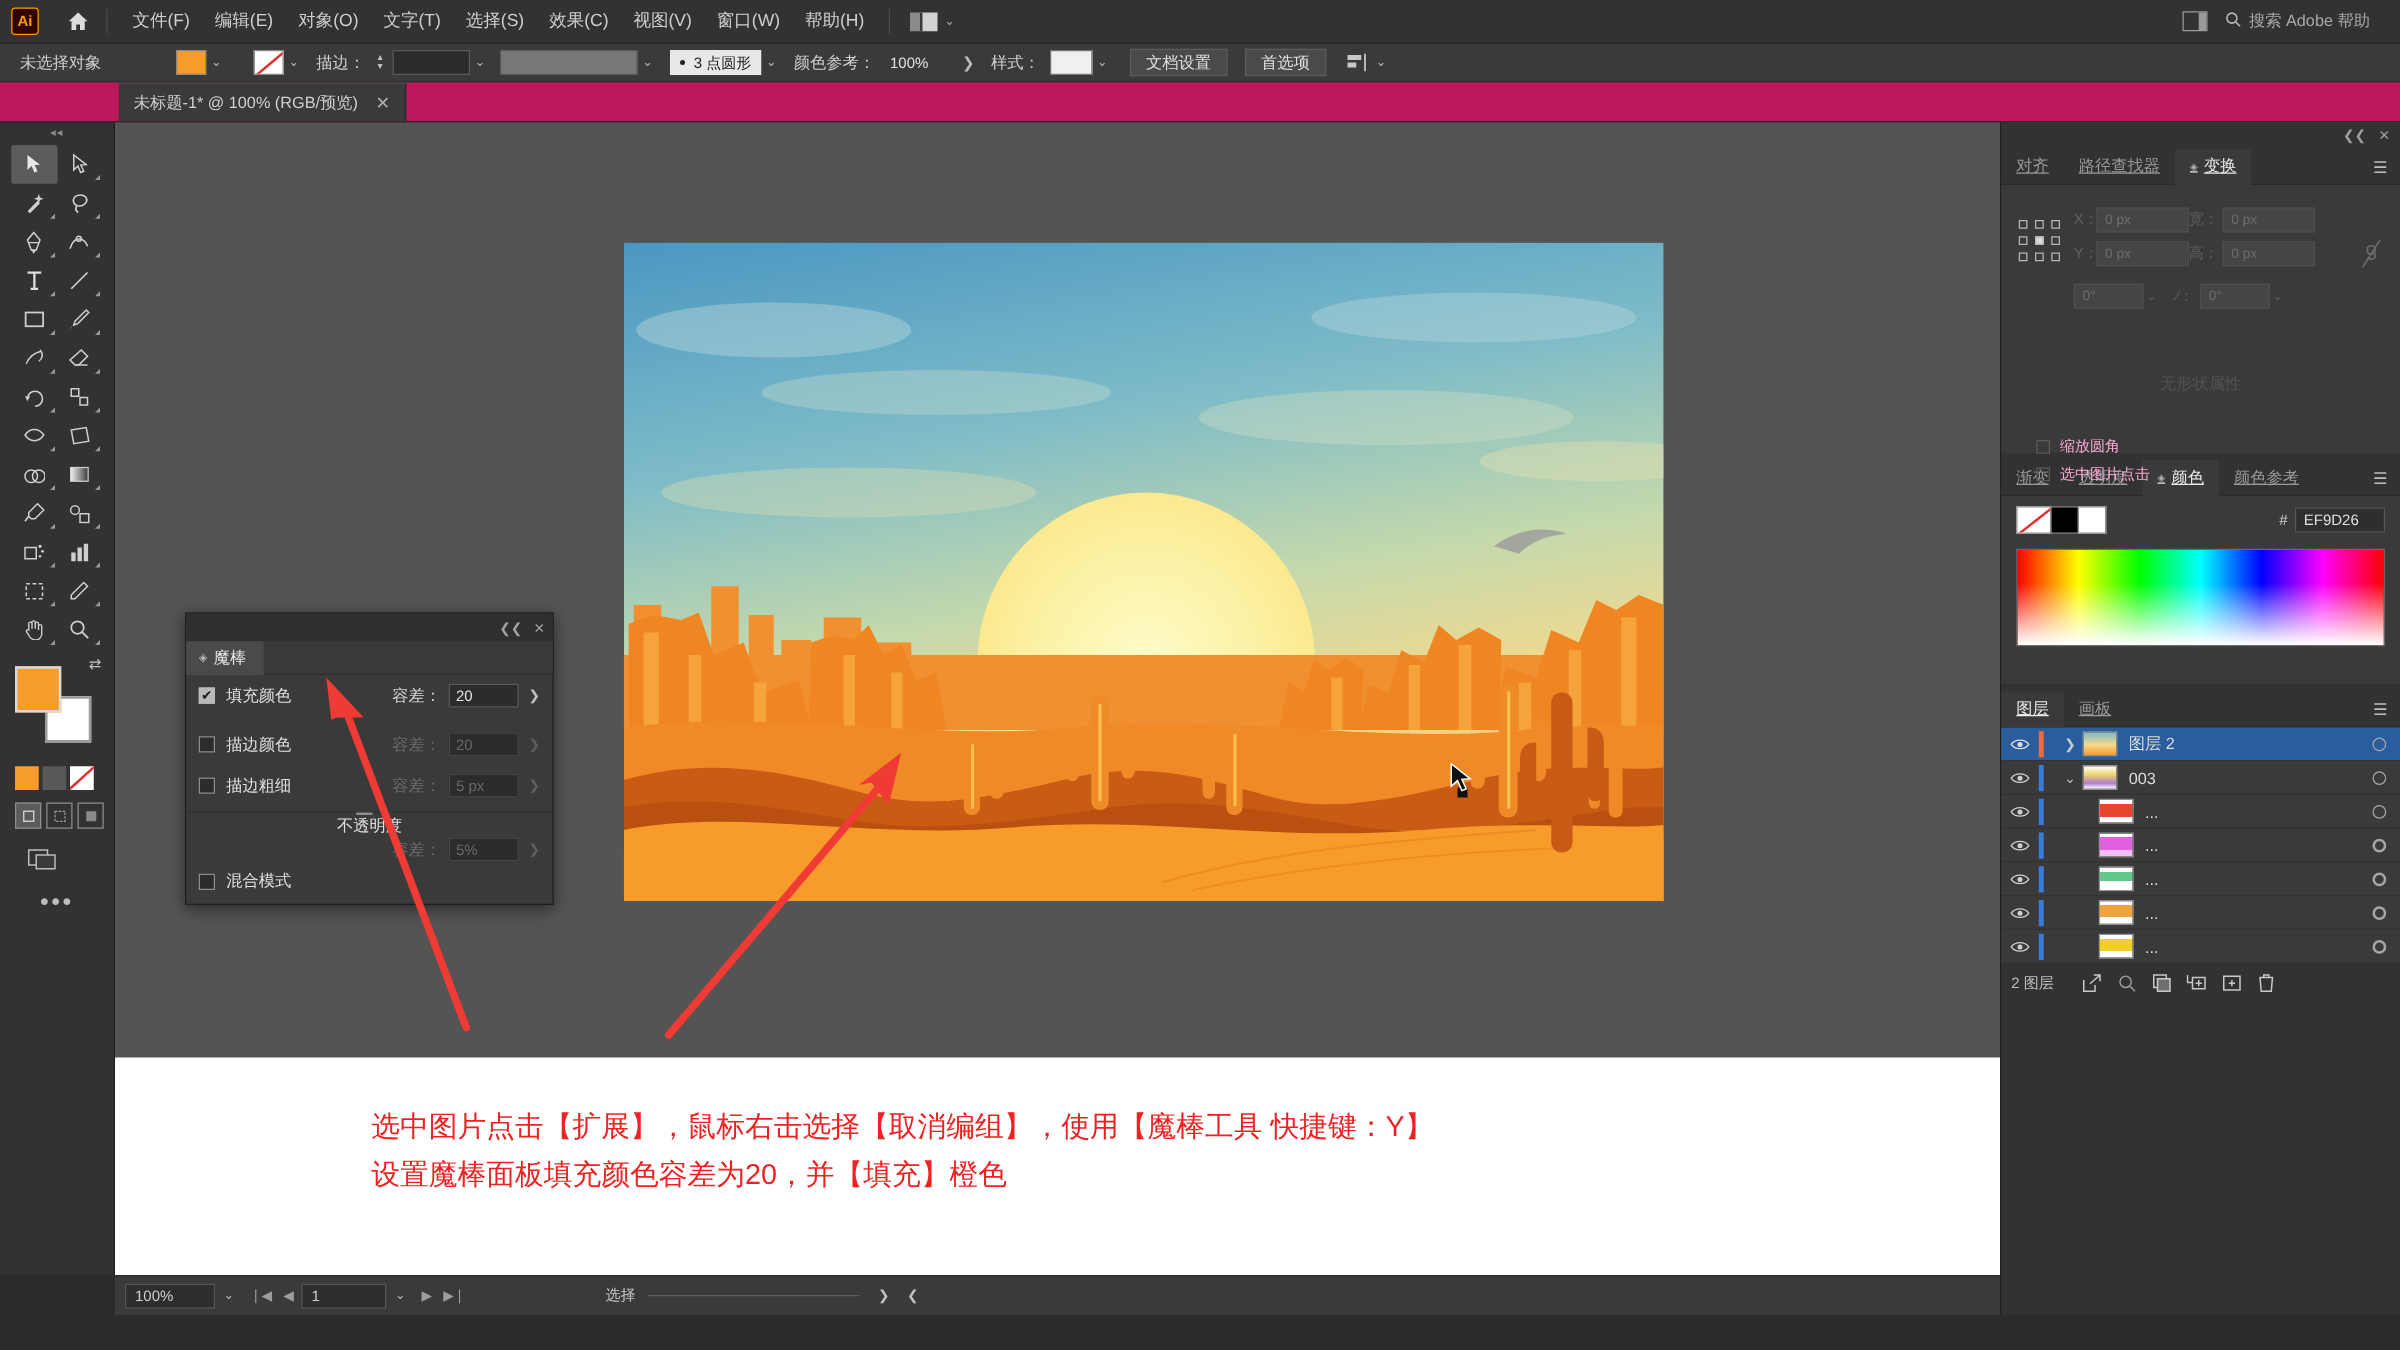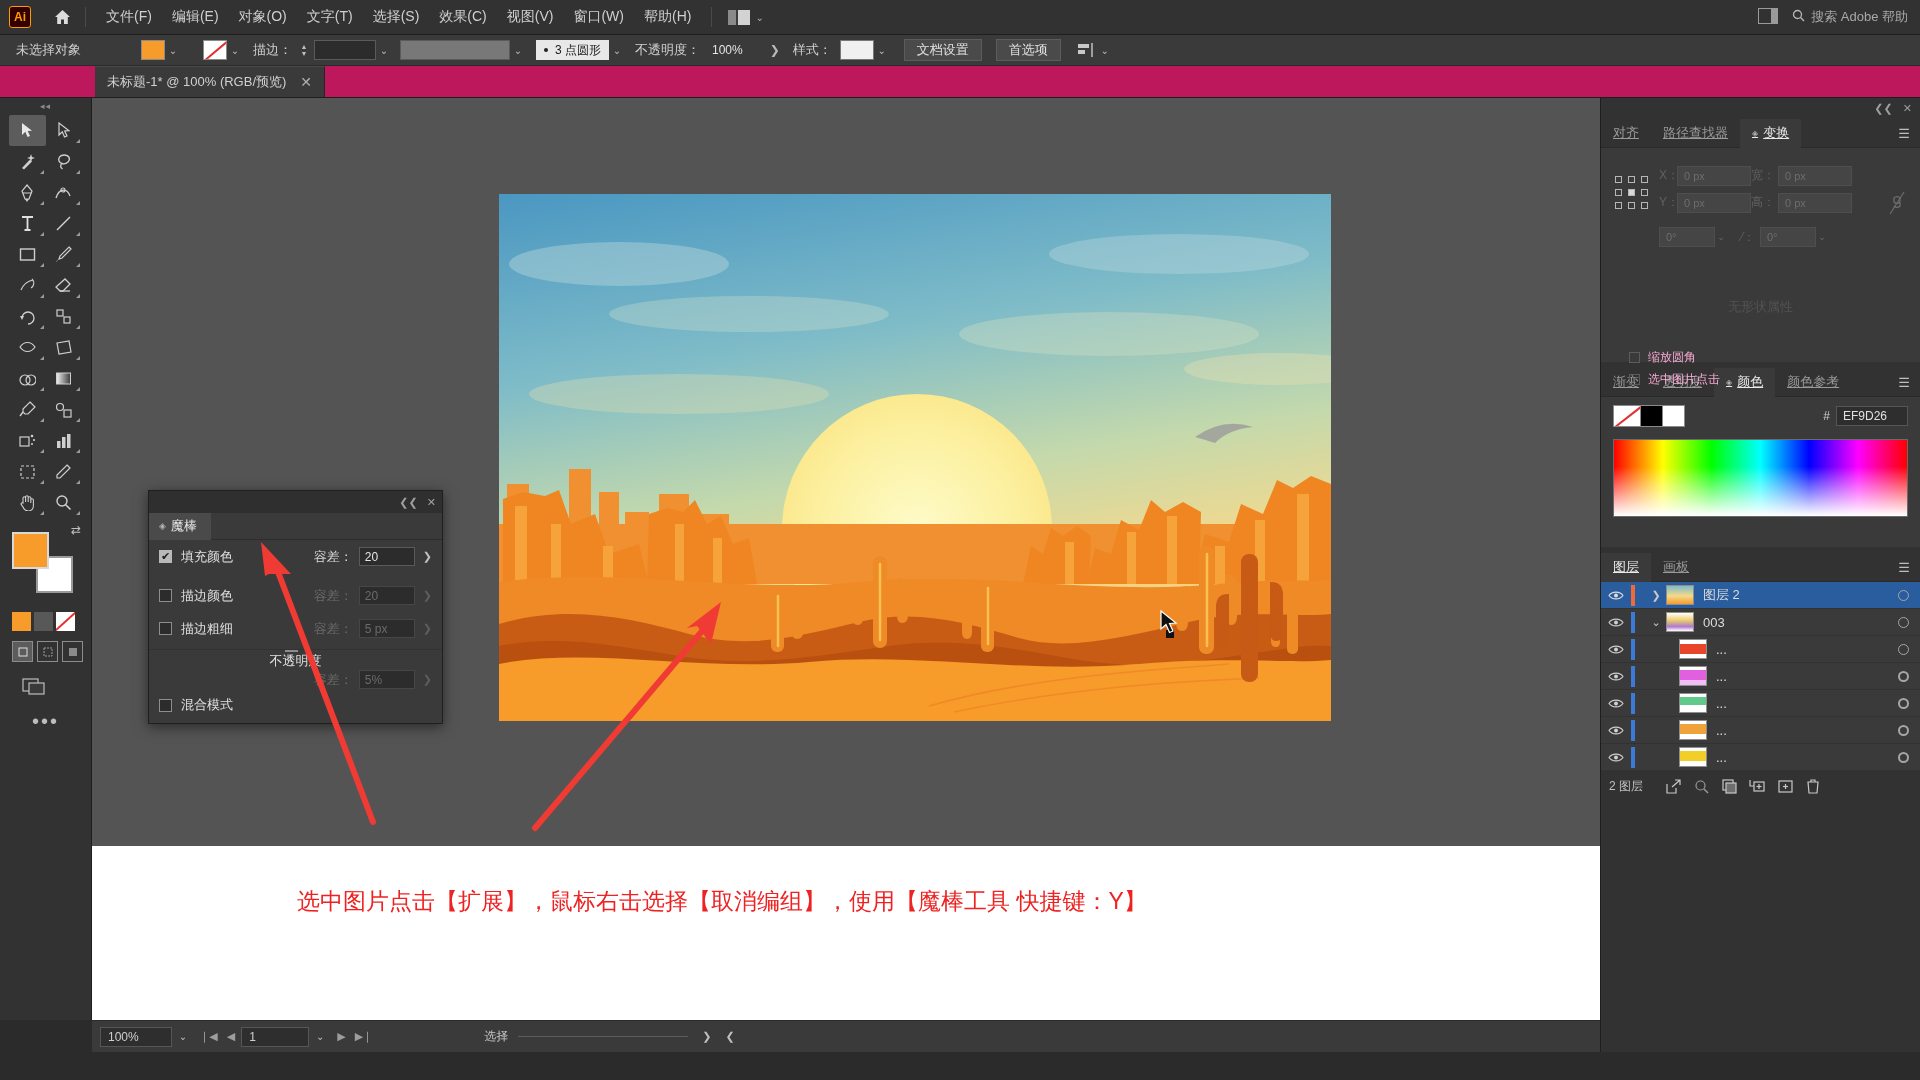--- a/index.html
+++ b/index.html
@@ -25,21 +25,21 @@
   }
   .home-icon { margin-left: 18px; width: 26px; height: 26px; display:flex; align-items:center; justify-content:center; }
   .mb-sep { width:1px; height:20px; background:#4a4a4a; margin:0 10px; }
   .menu-item {
     font-size: 14px; color: #cfcfcf; padding: 5px 10px; white-space: nowrap;
   }
   .arrange-icon { width: 22px; height: 15px; display:flex; margin-left:6px; }
   .arrange-icon .c1 { width:8px; background:#8a8a8a; }
   .arrange-icon .c2 { width:14px; background:#d3d3d3; border-left:2px solid #3c3c3c;}
   .caret { font-size: 10px; color:#b0b0b0; margin-left:5px; }
-  .mb-right { margin-left: auto; display:flex; padding-right:12px; }
+  .mb-right { margin-left: auto; display:flex; align-items:center; padding-right:24px; }
   .mb-right .panelicon { width:20px;height:16px;border:1px solid #9a9a9a; margin-right:14px; position:relative;}
   .mb-right .panelicon:after{content:"";position:absolute;right:0;top:0;bottom:0;width:6px;background:#9a9a9a;}
   .search-box { display:flex; align-items:center; font-size:13px; color:#a8a8a8; }
   .search-box .mag { margin-right:6px; }
 
   
   .controlbar {
     position:absolute; top:35px; left:0; width:1920px; height:31px;
     background:#3a3a3a; display:flex; align-items:center; border-bottom:1px solid #2a2a2a;
     font-size:13px;
@@ -259,21 +259,21 @@
     <div class="stepper">▲<br>▼</div>
     <div class="field-dark" style="width:62px;"></div>
     <div class="dd-caret">⌄</div>
     <div class="field-grey" style="width:110px;"></div>
     <div class="dd-caret">⌄</div>
     <div class="profile-box">
       <span class="dot"></span>
       <span>3 点圆形</span>
     </div>
     <div class="dd-caret">⌄</div>
-    <div class="cb-text">不透明度：</div>
+    <div class="cb-text">颜色参考：</div>
     <div class="opac-field">100%</div>
     <div class="dd-caret" style="margin-left:18px;font-size:12px;">❯</div>
     <div class="cb-text">样式：</div>
     <div class="style-box"></div>
     <div class="dd-caret">⌄</div>
     <div class="btn-flat">文档设置</div>
     <div class="btn-flat">首选项</div>
     <div class="align-ic">
       <svg width="20" height="16" viewBox="0 0 20 16">
           <rect x="1" y="2" width="11" height="4" fill="#c9c9c9"></rect>
@@ -484,20 +484,21 @@
   </svg>
 
   <svg class="ann-arrow" style="left:525px;top:600px;width:220px;height:235px;">
     <line x1="10" y1="228" x2="178" y2="30" stroke="#ef3b33" stroke-width="6" stroke-linecap="round"></line>
     <path d="M196 2 L186 44 L172 26 L162 28 Z" fill="#ef3b33"></path>
   </svg>
 
   <div class="note">
     <div class="note-text">
       <div>选中图片点击【扩展】，鼠标右击选择【取消编组】，使用【魔棒工具 快捷键：Y】</div>
+      <div>设置魔棒面板填充颜色容差为20，并【填充】橙色</div>
     </div>
   </div>
 
   <div class="toolbar">
     <div class="tb-grip">◂◂</div>
     <div class="tb-grid">
 
       <div class="tool sel noarrow">
         <svg width="13" height="17" viewBox="0 0 13 17">
             <path d="M1 1 L1 13 L4.3 9.8 L6.5 15 L9 14 L6.7 9 L11 8.7 Z" fill="#e8e8e8"></path>

